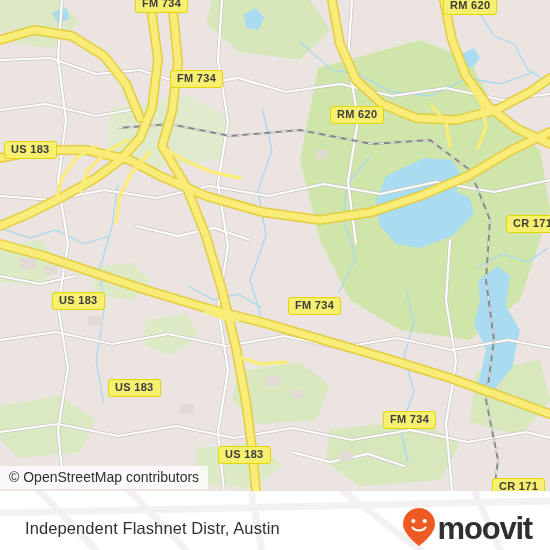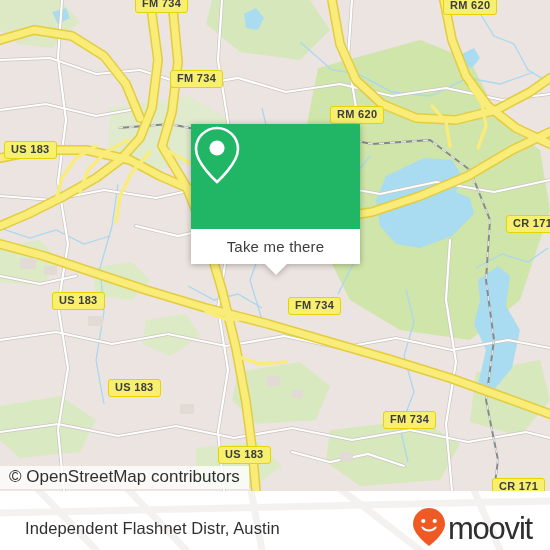--- a/index.html
+++ b/index.html
@@ -60,21 +60,21 @@
     border-left:11px solid transparent;
     border-right:11px solid transparent;
     border-top:11px solid #ffffff;
   }
 
   
   #attribution{
     position:absolute;left:0;top:466px;
     background:rgba(255,255,255,.78);
     padding:4px 9px 5px 9px;
-    font-size:17px;color:#303030;
+    font-size:14px;color:#303030;
     line-height:14px;
     white-space:nowrap;
   }
 
   
   #footer{
     position:absolute;left:0;top:491px;width:550px;height:75px;
     background:#ffffff;
     display:flex;align-items:center;
     box-sizing:border-box;padding:0 18px 0 25px;
@@ -87,21 +87,21 @@
   #footer-title{
     position:relative;
     font-size:16.5px;color:#303030;letter-spacing:.1px;
     flex:1 1 auto;
   }
   #logo{
     position:relative;
     display:flex;align-items:center;gap:2px;
   }
   #logo-word{
-    font-size:31px;font-weight:normal;color:#2f2f2f;letter-spacing:-1.2px;
+    font-size:31px;font-weight:bold;color:#2f2f2f;letter-spacing:-1.2px;
     line-height:31px;
     text-align:right;
   }
 </style>
 </head>
 <body>
 
 <div id="app">
 
   <div id="map">
@@ -237,34 +237,20 @@
         <div class="shield" style="left: 4px; top: 141px;">US 183</div>
         <div class="shield" style="left: 506px; top: 215px;">CR 171</div>
         <div class="shield" style="left: 52px; top: 292px;">US 183</div>
         <div class="shield" style="left: 288px; top: 297px;">FM 734</div>
         <div class="shield" style="left: 108px; top: 379px;">US 183</div>
         <div class="shield" style="left: 383px; top: 411px;">FM 734</div>
         <div class="shield" style="left: 218px; top: 446px;">US 183</div>
         <div class="shield" style="left: 492px; top: 478px;">CR 171</div>
       </div>
 
-    <div id="popup">
-      <div id="popup-header">
-        <span>
-          <svg width="52" height="62" viewBox="0 0 52 62">
-            <path d="M26 4 C14.4 4 5 13.4 5 25 C5 39.5 26 58 26 58 C26 58 47 39.5 47 25 C47 13.4 37.6 4 26 4 Z" fill="none" stroke="#ffffff" stroke-width="2.6"></path>
-            <circle cx="26" cy="24" r="7.6" fill="#ffffff"></circle>
-          </svg>
-        </span>
-      </div>
-      <div id="popup-body">
-        <span id="popup-label">Take me there</span>
-      </div>
-      <div id="popup-arrow"></div>
-    </div>
 
     <div id="attribution">© OpenStreetMap contributors</div>
   </div>
 
   <div id="footer">
     <svg id="footer-watermark" viewBox="0 0 550 59">
       <g fill="none" stroke="#d9d5d2" stroke-width="7" stroke-linecap="round">
         <path d="M30 -10 L96 59"></path>
         <path d="M120 -10 L186 59"></path>
         <path d="M250 -6 L262 59"></path>

